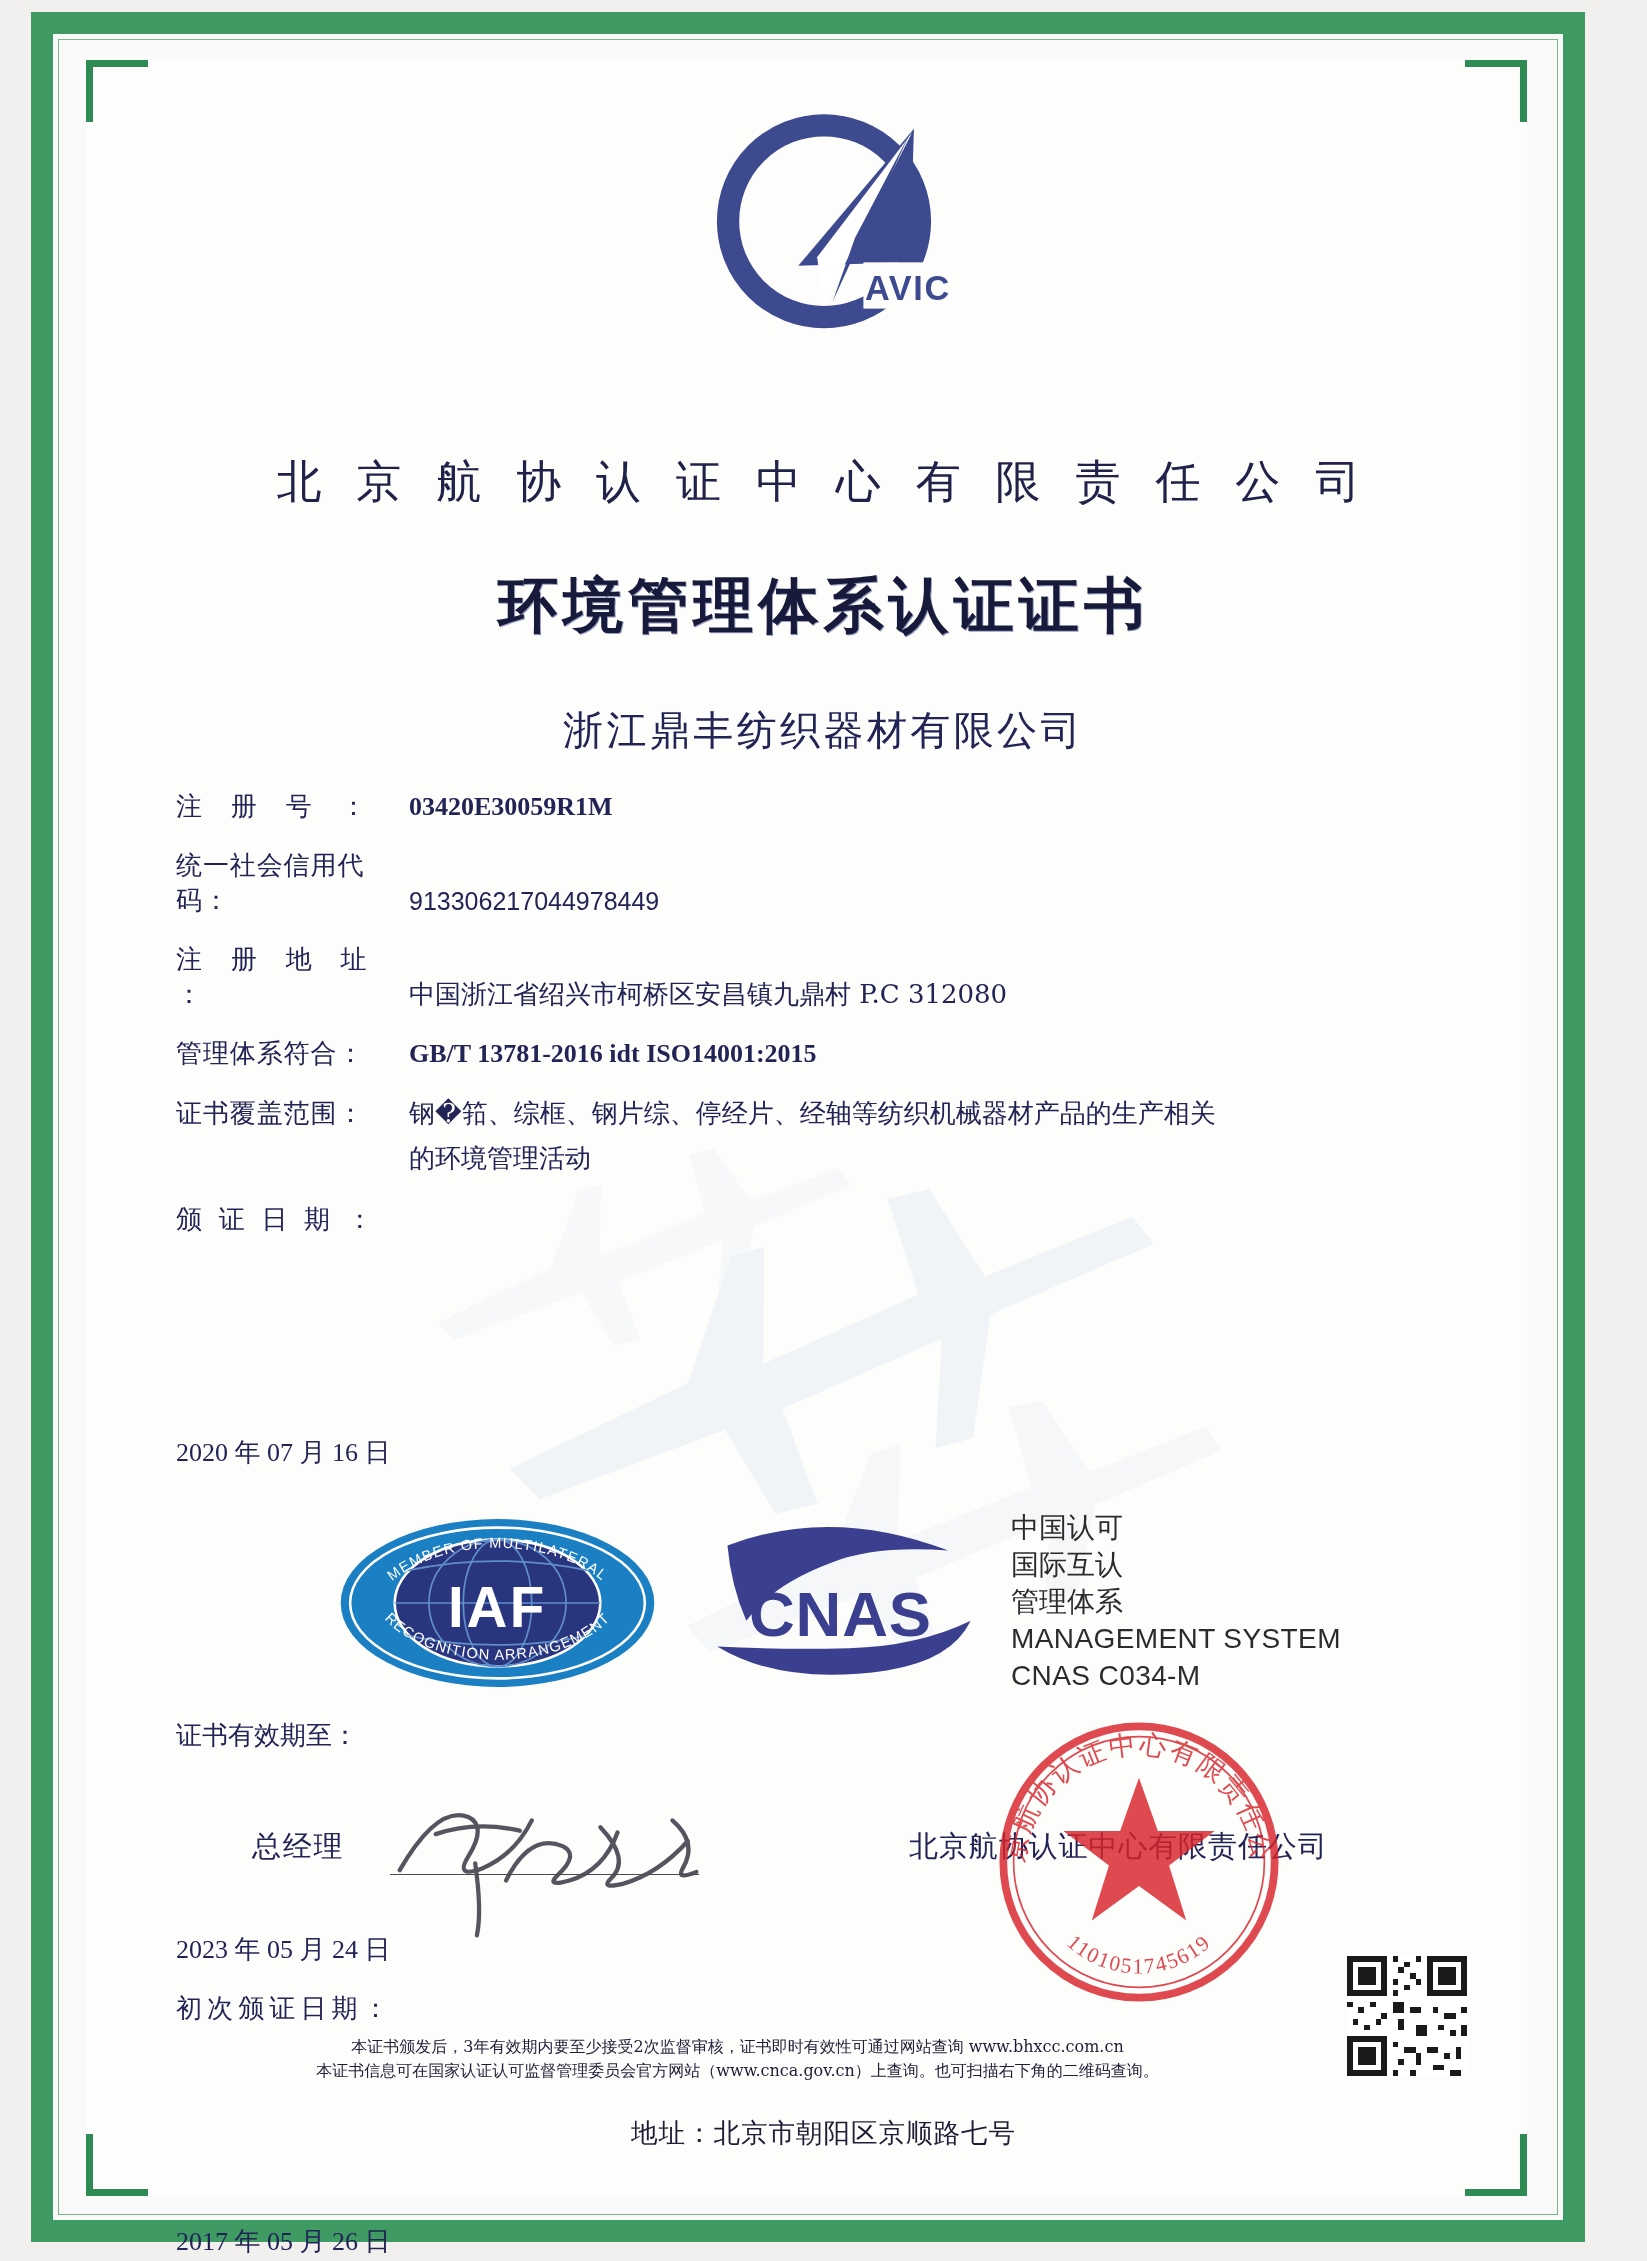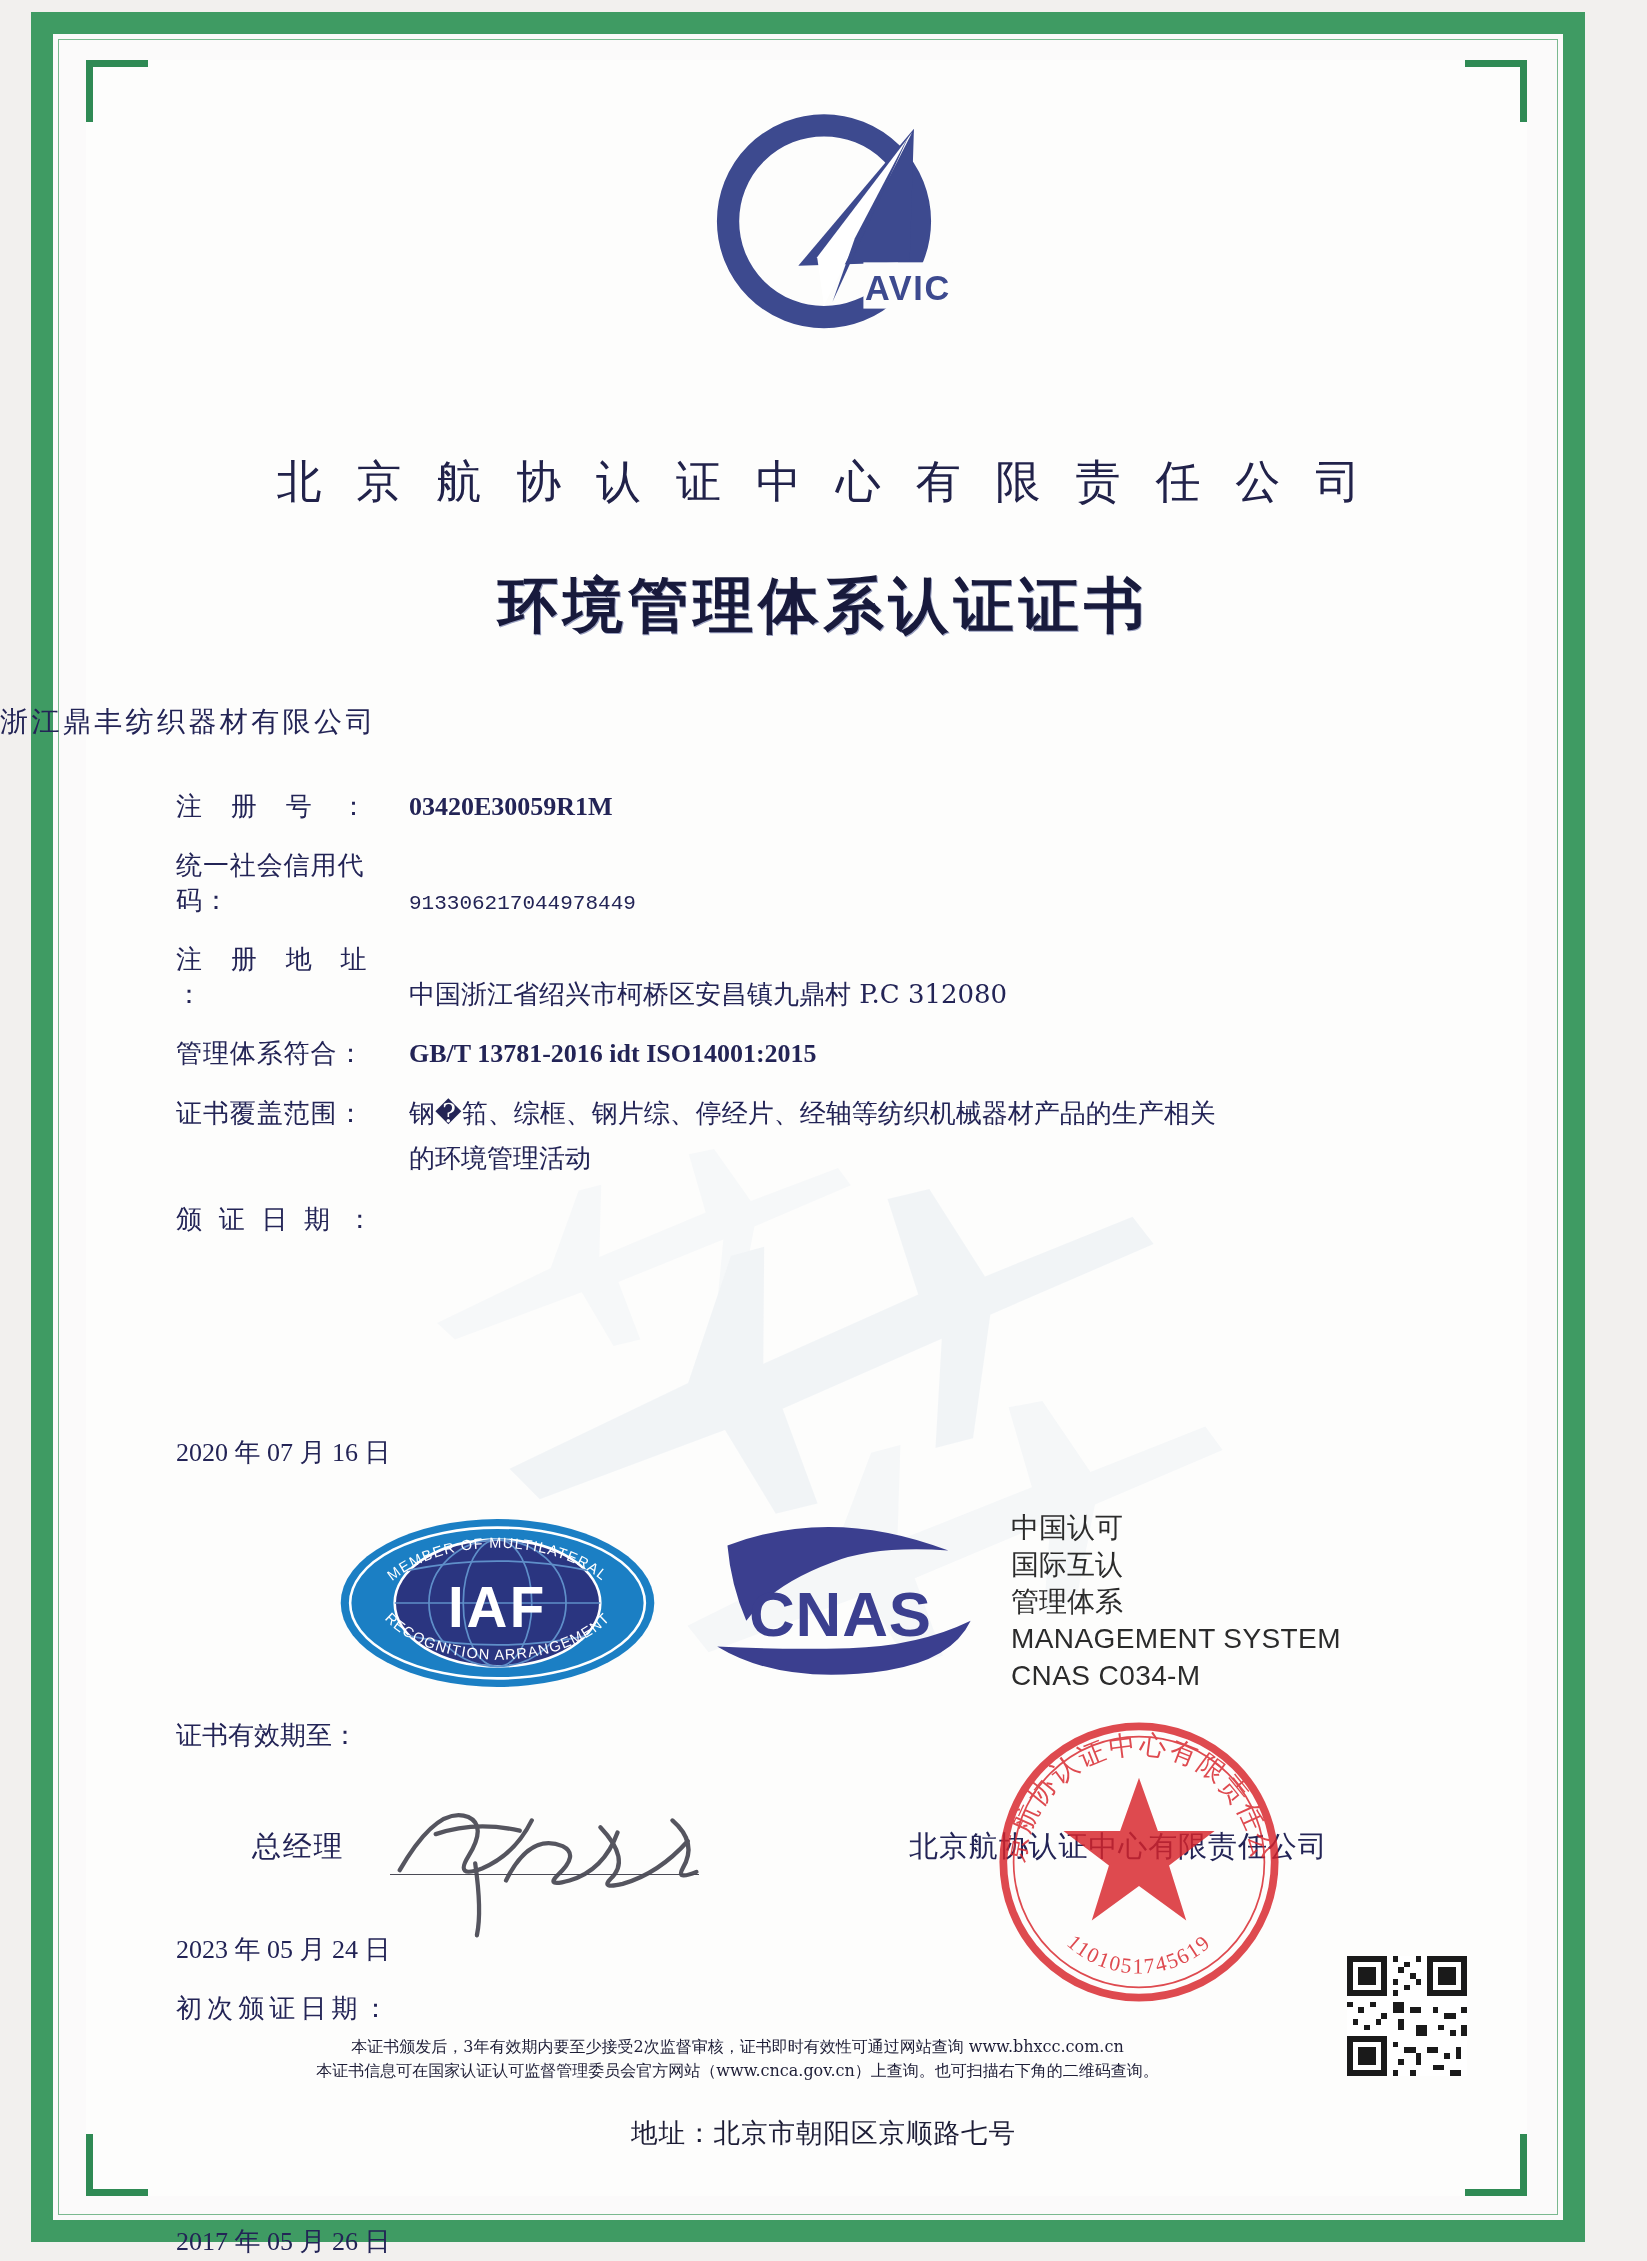--- a/index.html
+++ b/index.html
@@ -102,21 +102,22 @@
     letter-spacing: 5.1px;
     color: #181a3c;
     font-family: "DejaVu Sans", sans-serif;
     text-shadow: 0.9px 0.9px 0 #9aa0c0;
   }
   .company-name {
     position: absolute;
     left: 0;
     right: 0;
     top: 703px;
-    font-size: 28px;
+    text-align: center;
+    font-size: 40px;
     letter-spacing: 3.4px;
     color: #232456;
     font-family: "DejaVu Serif", serif;
   }
 
   
   .fields {
     position: absolute;
     left: 176px;
     top: 789px;
@@ -142,22 +143,22 @@
   .row .value {
     flex: 1;
     font-family: "DejaVu Serif", serif;
   }
   .row .value.bold {
     font-weight: bold;
     font-family: "Liberation Serif", serif;
     font-size: 26px;
   }
   .row .value.mono-ish {
-    font-family: Liberation Mono, monospace;
-    font-size: 21px;
+    font-family: Liberation Sans, sans-serif;
+    font-size: 25px;
   }
   .scope-second {
     margin-left: 233px;
     font-size: 26px;
     margin-top: -13.7px;
     margin-bottom: 26px;
     color: #232456;
   }
   .date-row {
     display: flex;

